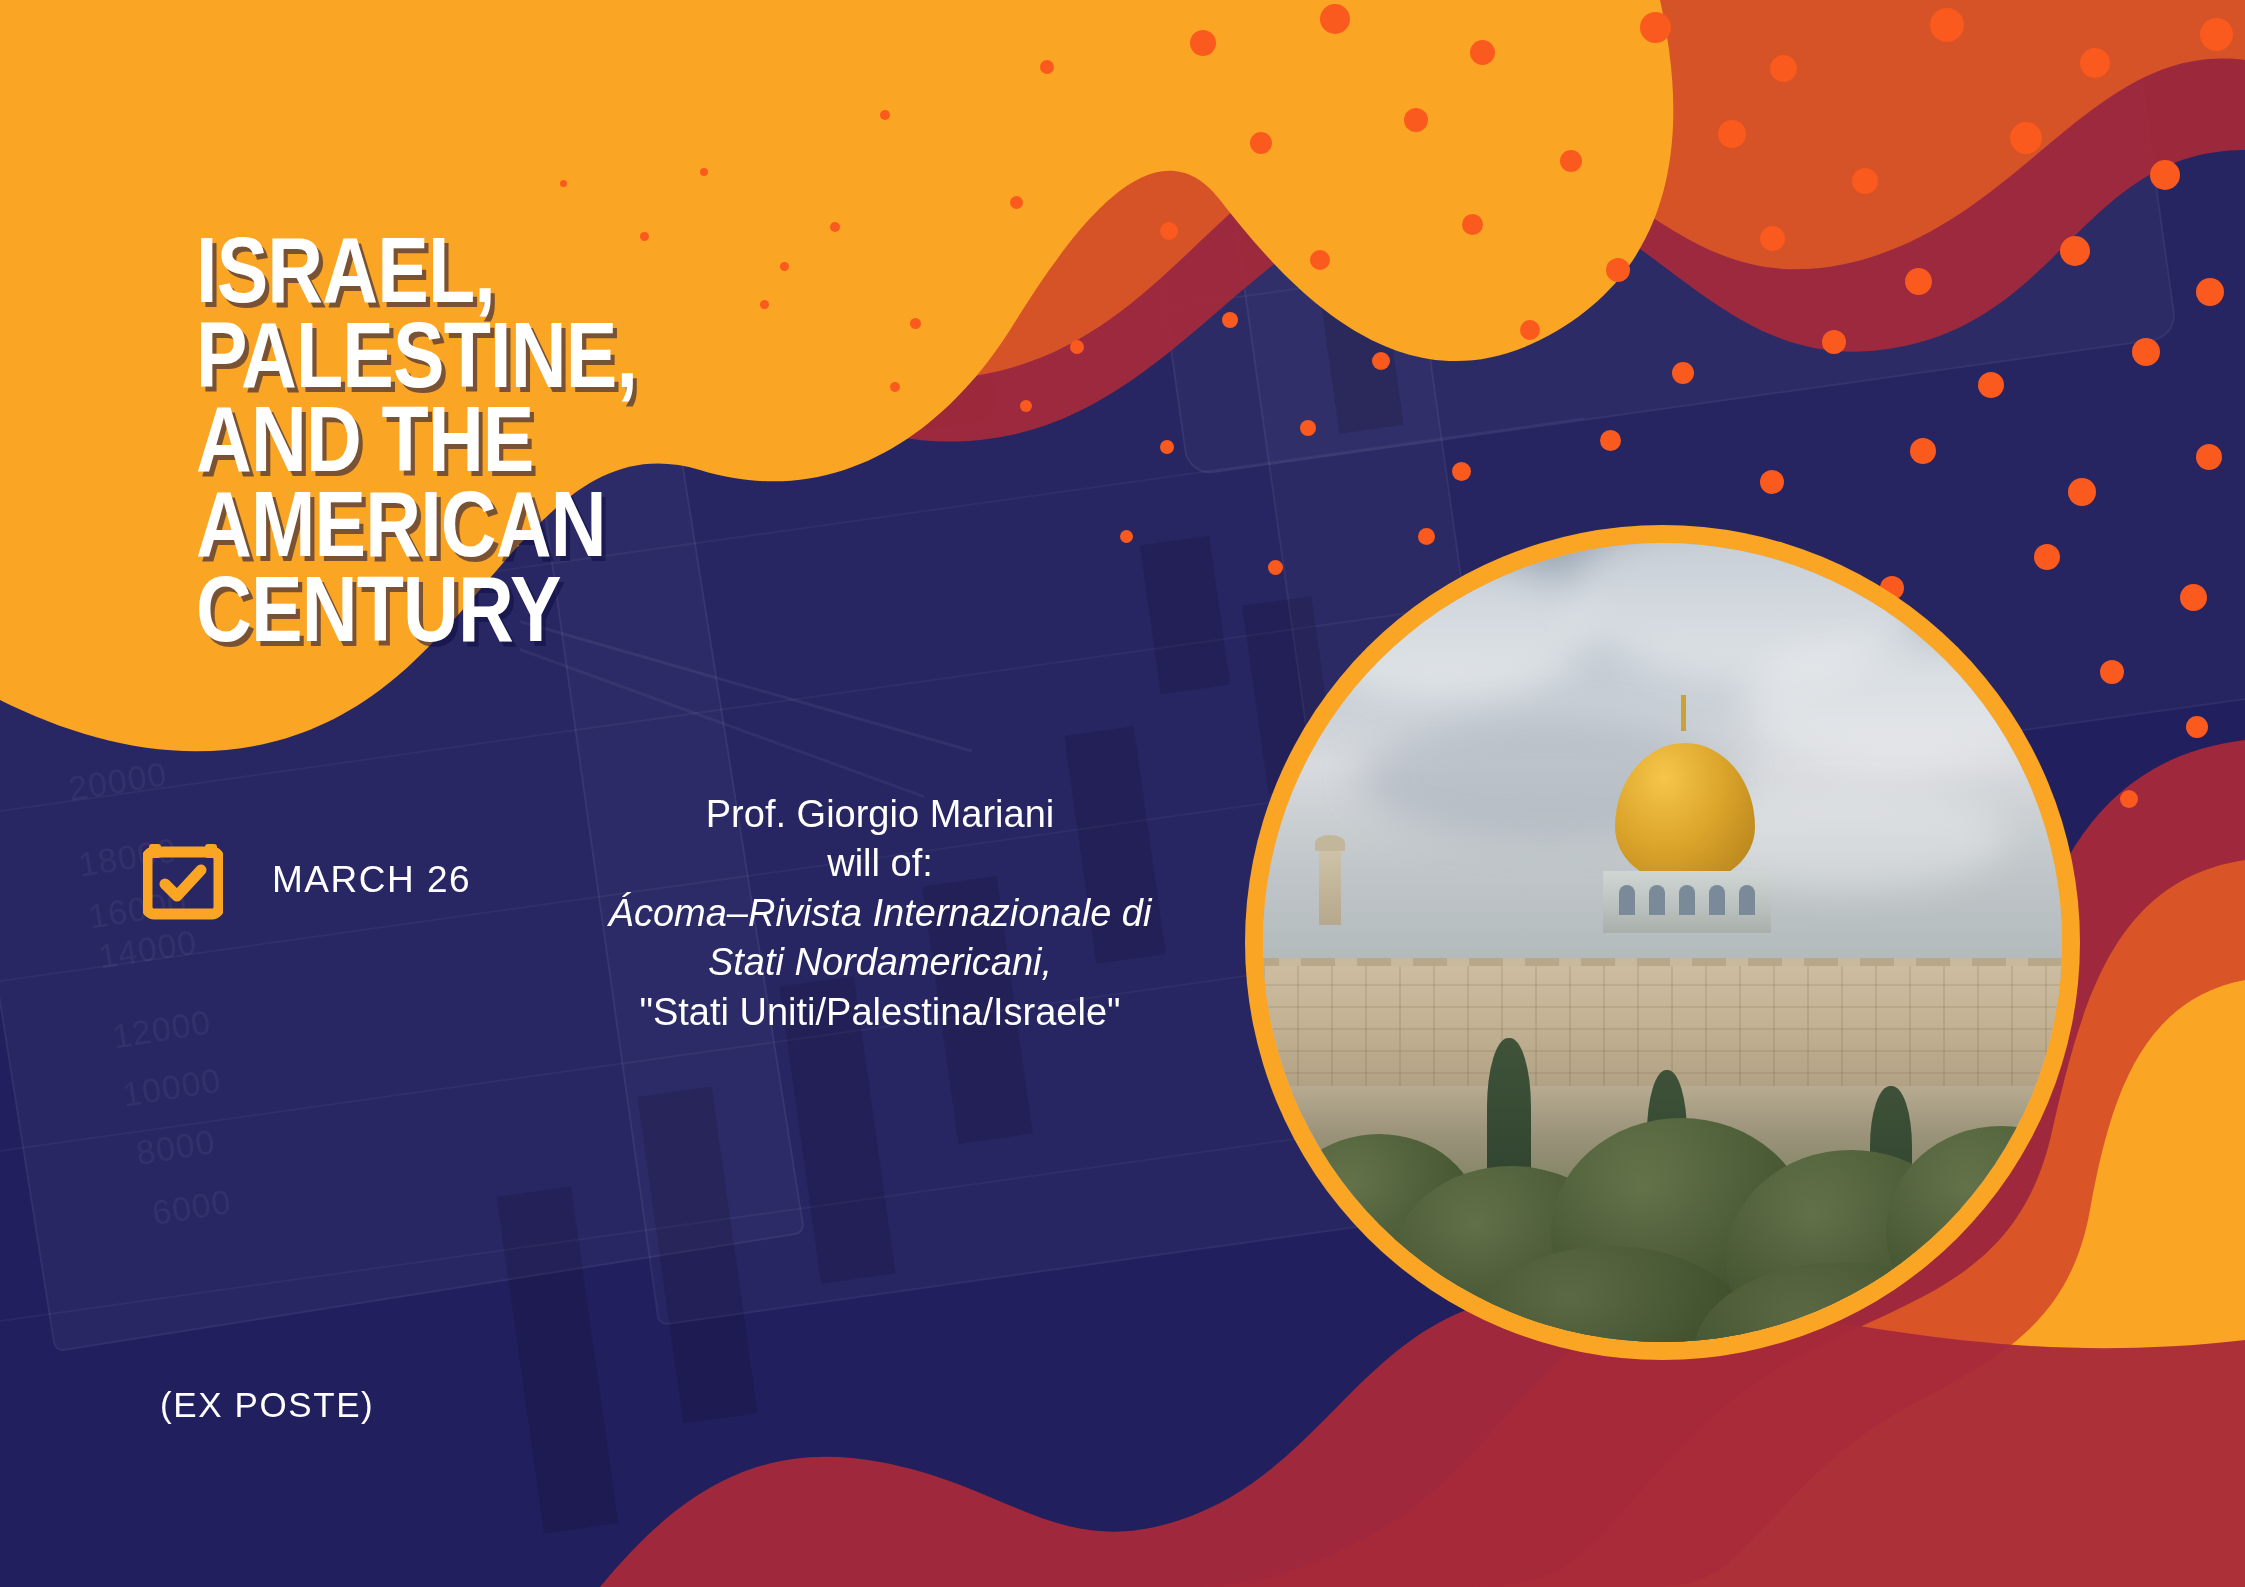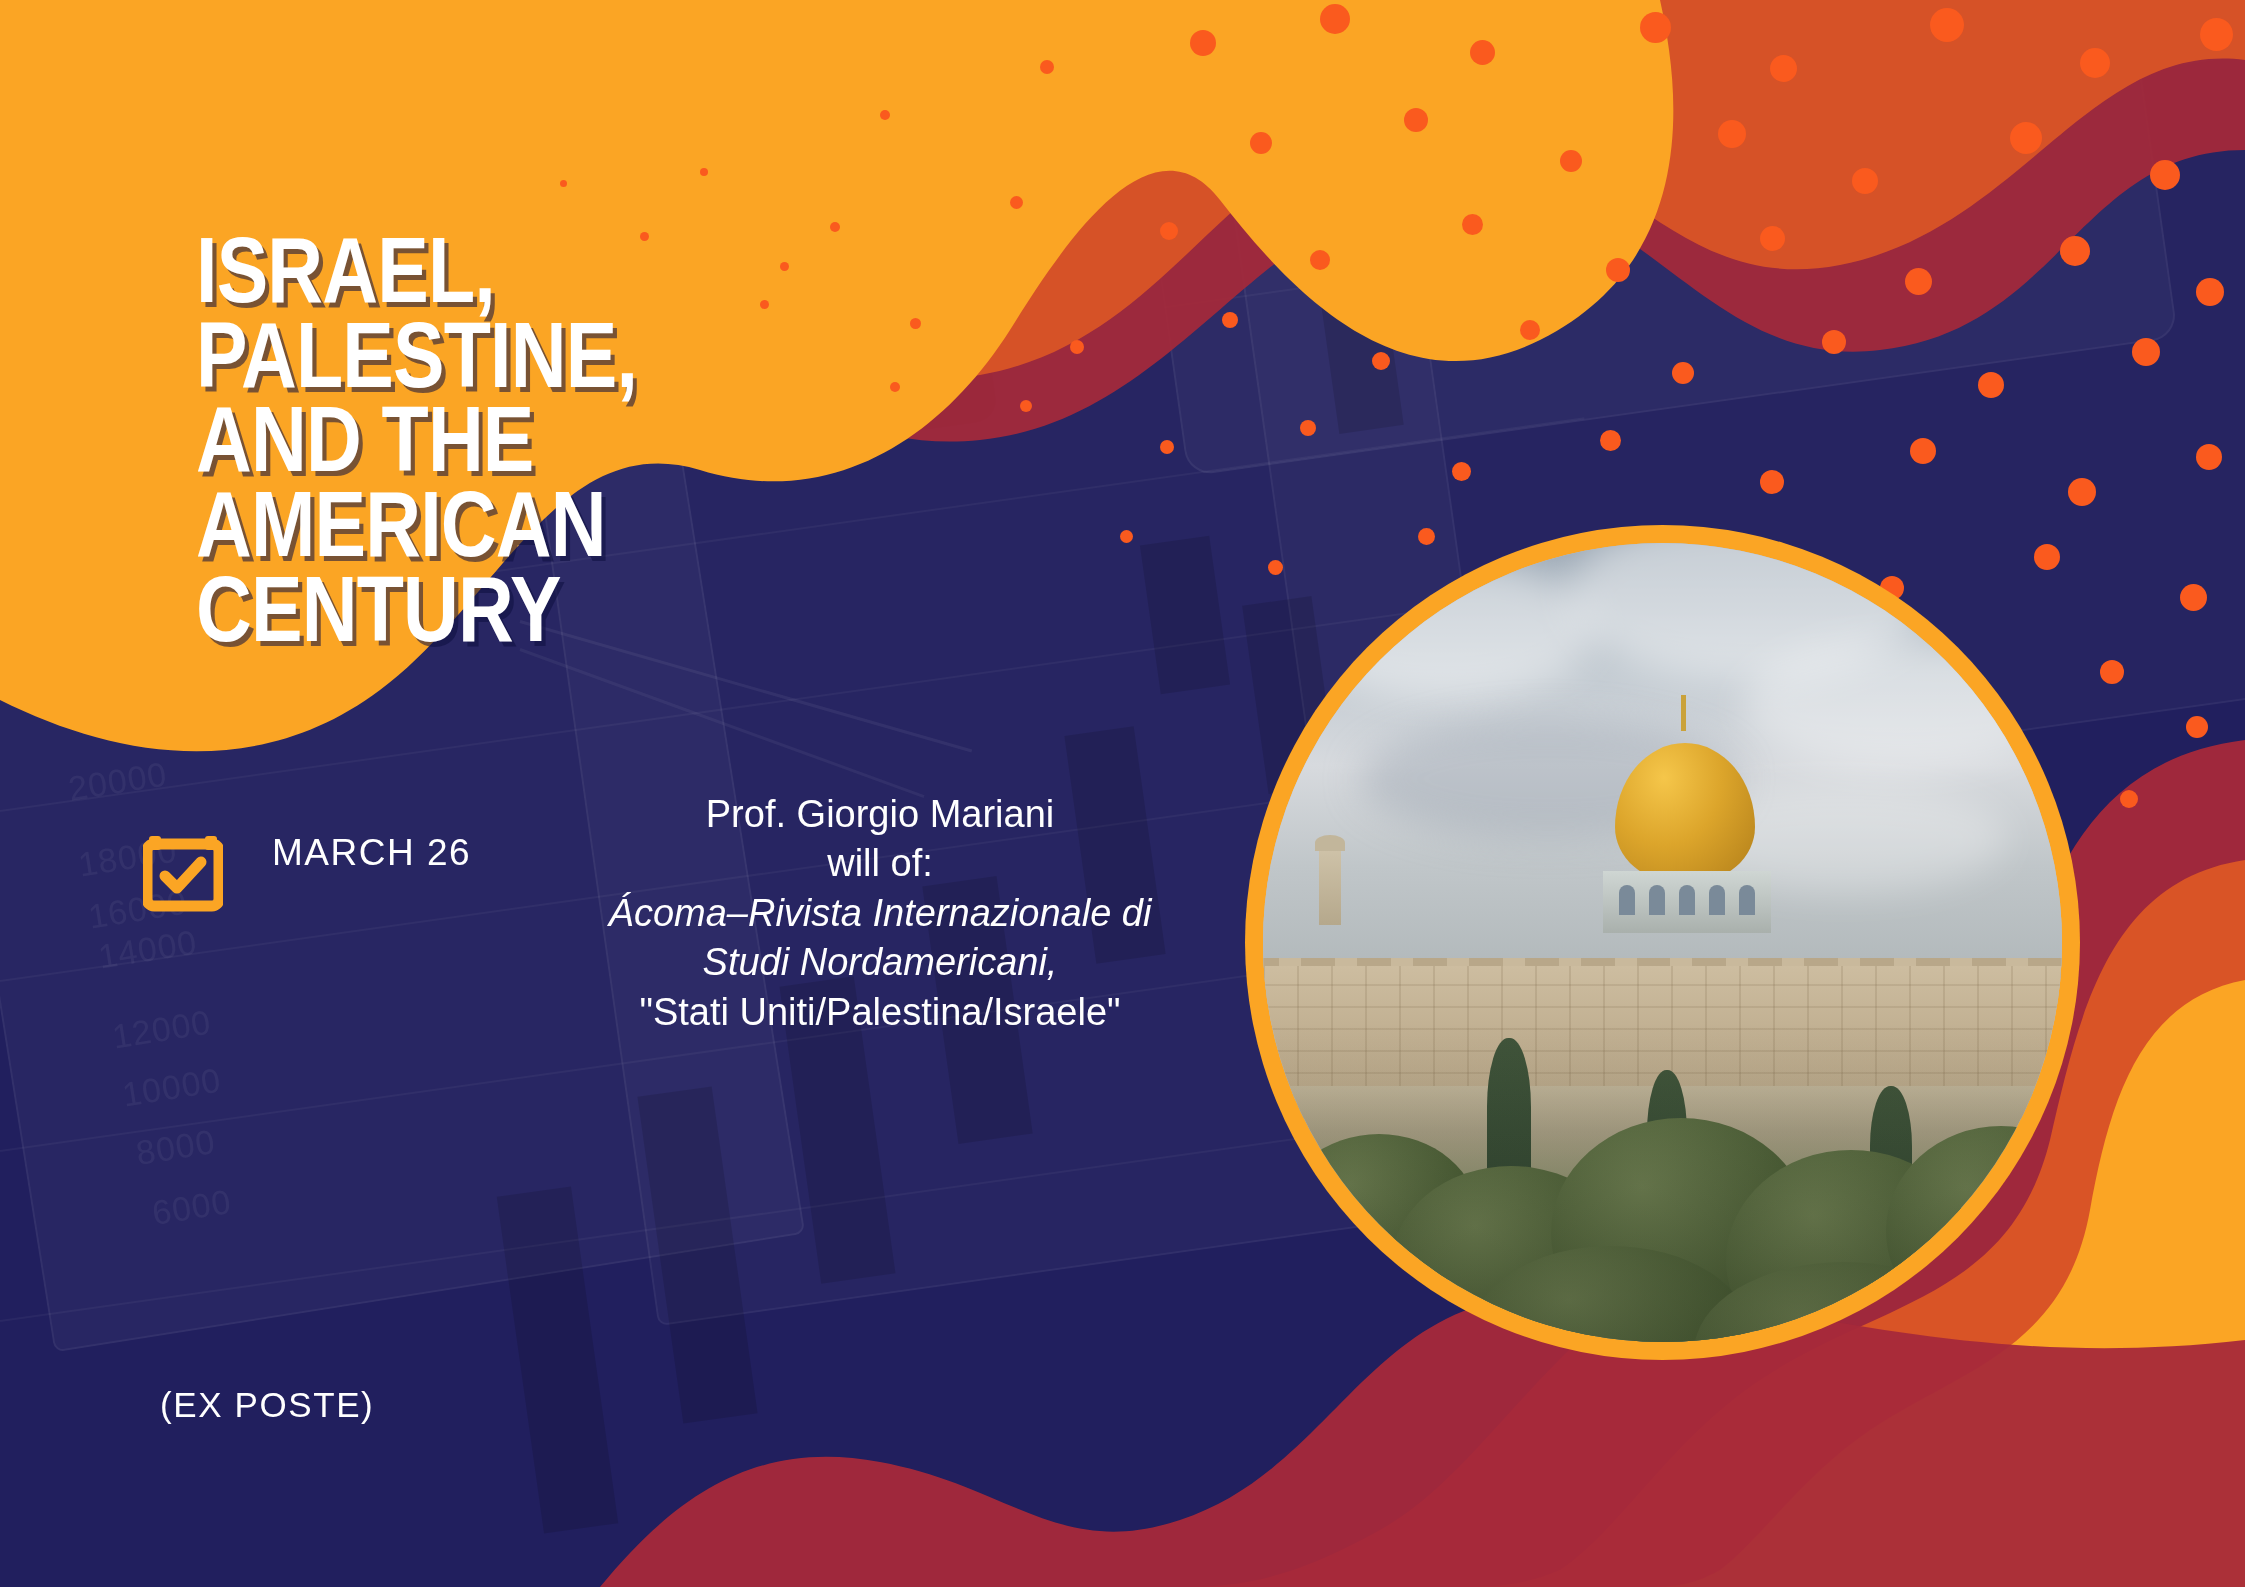--- a/index.html
+++ b/index.html
@@ -93,21 +93,21 @@
     transform:scaleX(0.84);
     transform-origin:left top;
     text-shadow:5px 5px 0 rgba(13,15,64,0.55);
     text-transform:uppercase;
     z-index:6;
   }
   .title span{ display:block; }
 
   
   .meta{ position:absolute; left:140px; top:832px; z-index:6; }
-  .meta-row{ display:flex; align-items:flex-start; height:96px; margin-bottom:30px; }
+  .meta-row{ display:flex; align-items:center; height:96px; margin-bottom:30px; }
   .meta-icon{ width:86px; display:flex; align-items:center; justify-content:center; }
   .meta-text{
     margin-left:46px;
     color:#ffffff;
     font-size:37px;
     letter-spacing:1.5px;
     font-weight:400;
     white-space:nowrap;
   }
 
@@ -409,21 +409,21 @@
       <div class="meta-text">MARCH 26</div>
     </div>
 
 
   </div>
 
   <div class="body-text">
     <p>Prof. Giorgio Mariani</p>
     <p>will of:</p>
     <p class="ital">Ácoma–Rivista Internazionale di</p>
-    <p class="ital">Studi Nordamericani,</p>
+    <p class="ital">Stati Nordamericani,</p>
     <p>"Stati Uniti/Palestina/Israele"</p>
   </div>
 
 
   <div class="address">
     <span>(EX POSTE)</span>
   </div>
 
   <div class="photo-wrap">
     <div class="photo">

